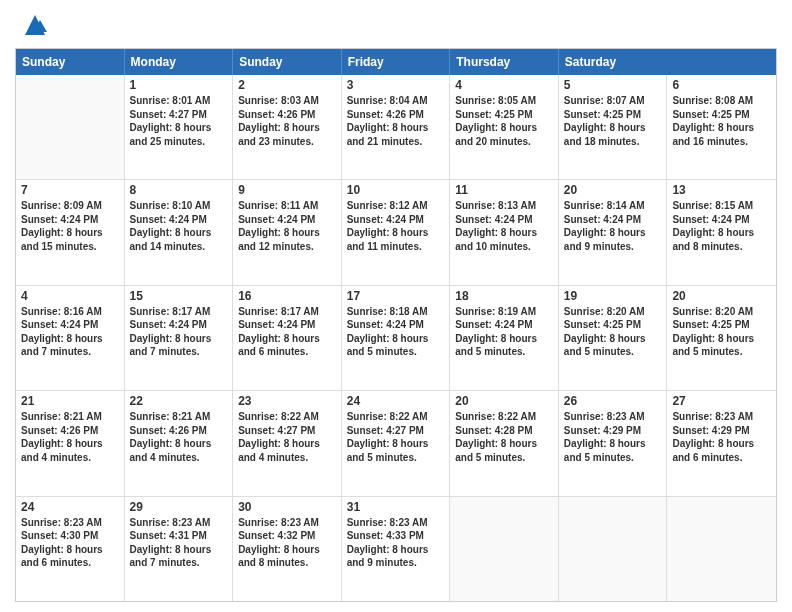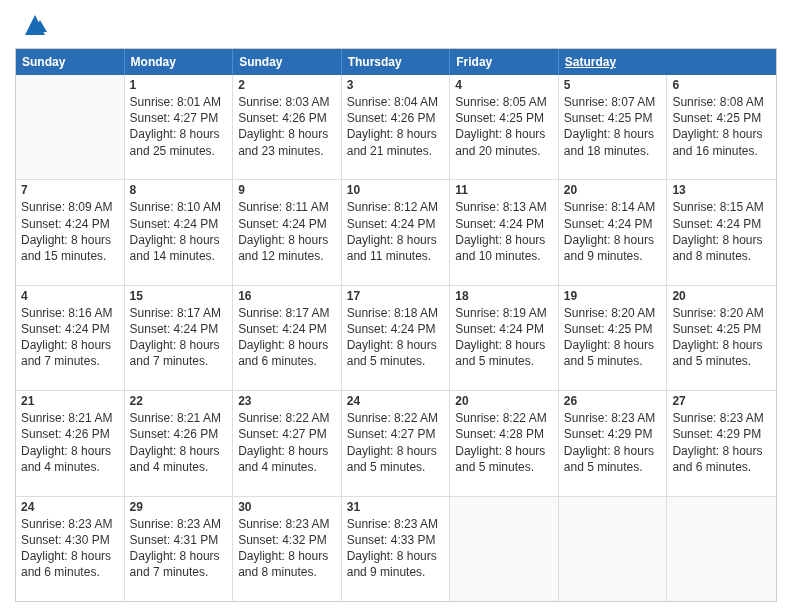--- a/index.html
+++ b/index.html
@@ -70,21 +70,21 @@
       grid-template-columns: repeat(7, 1fr);
       background: #2a6db5;
     }
     .cal-header-cell {
       color: #fff;
       font-weight: bold;
       font-size: 12px;
       padding: 6px 6px;
       border-right: 1px solid #4a8dd5;
     }
-    .cal-header-cell:last-child { border-right: none; text-decoration: underline; }
+    .cal-header-cell:last-child { border-right: none; }
     .cal-body {
       flex: 1;
       display: flex;
       flex-direction: column;
     }
     .cal-row {
       display: grid;
       grid-template-columns: repeat(7, 1fr);
       flex: 1;
       border-top: 1px solid #ddd;
@@ -100,23 +100,24 @@
     }
     .cal-cell:last-child { border-right: none; }
     .cal-cell.empty { background: #f9f9f9; }
     .day-num {
       font-size: 12px;
       font-weight: bold;
       margin-bottom: 2px;
       display: block;
     }
     .cell-text {
-      font-size: 12px;
+      font-size: 10px;
       line-height: 1.35;
       color: #333;
+      font-weight: bold;
     }
   </style>
 </head>
 <body>
 
 <div class="page">
   <div class="header">
     <div class="logo">
       <div class="logo-text">
         <span class="logo-general"></span>
@@ -131,22 +132,22 @@
       <div class="month-title"></div>
       <div class="subtitle"></div>
     </div>
   </div>
 
   <div class="calendar">
     <div class="cal-header" id="cal-header">
         <div class="cal-header-cell">Sunday</div>
         <div class="cal-header-cell">Monday</div>
         <div class="cal-header-cell">Sunday</div>
+        <div class="cal-header-cell">Friday</div>
         <div class="cal-header-cell">Thursday</div>
-        <div class="cal-header-cell">Friday</div>
         <div class="cal-header-cell">Saturday</div>
       </div>
     <div class="cal-body" id="cal-body">
         <div class="cal-row">
           <div class="cal-cell empty"></div>
           <div class="cal-cell">
             <span class="day-num">1</span>
             <div class="cell-text">Sunrise: 8:01 AM<br>Sunset: 4:27 PM<br>Daylight: 8 hours<br>and 25 minutes.</div>
           </div>
           <div class="cal-cell">

